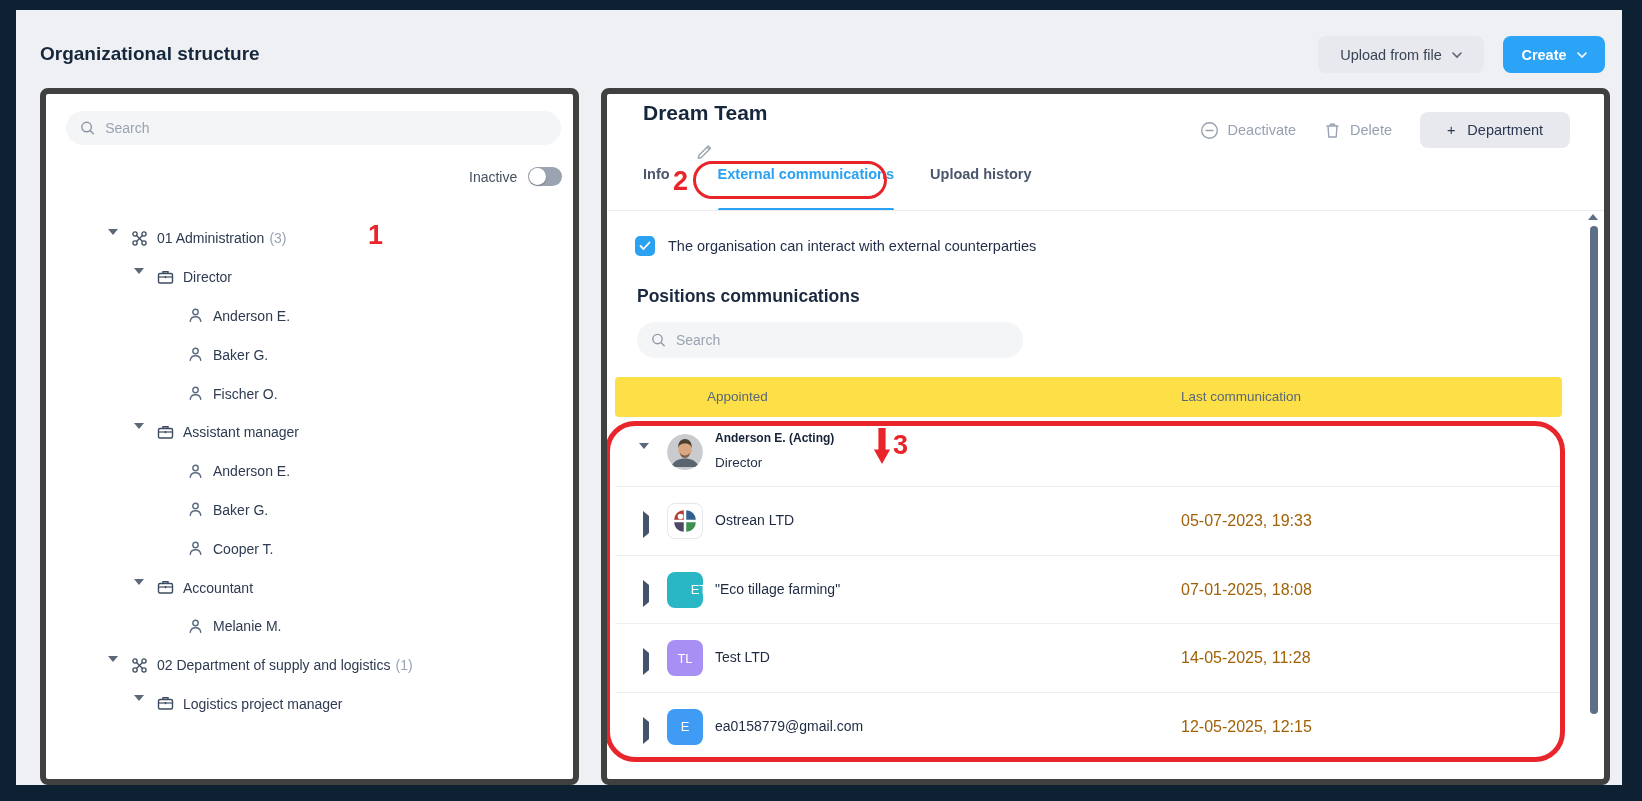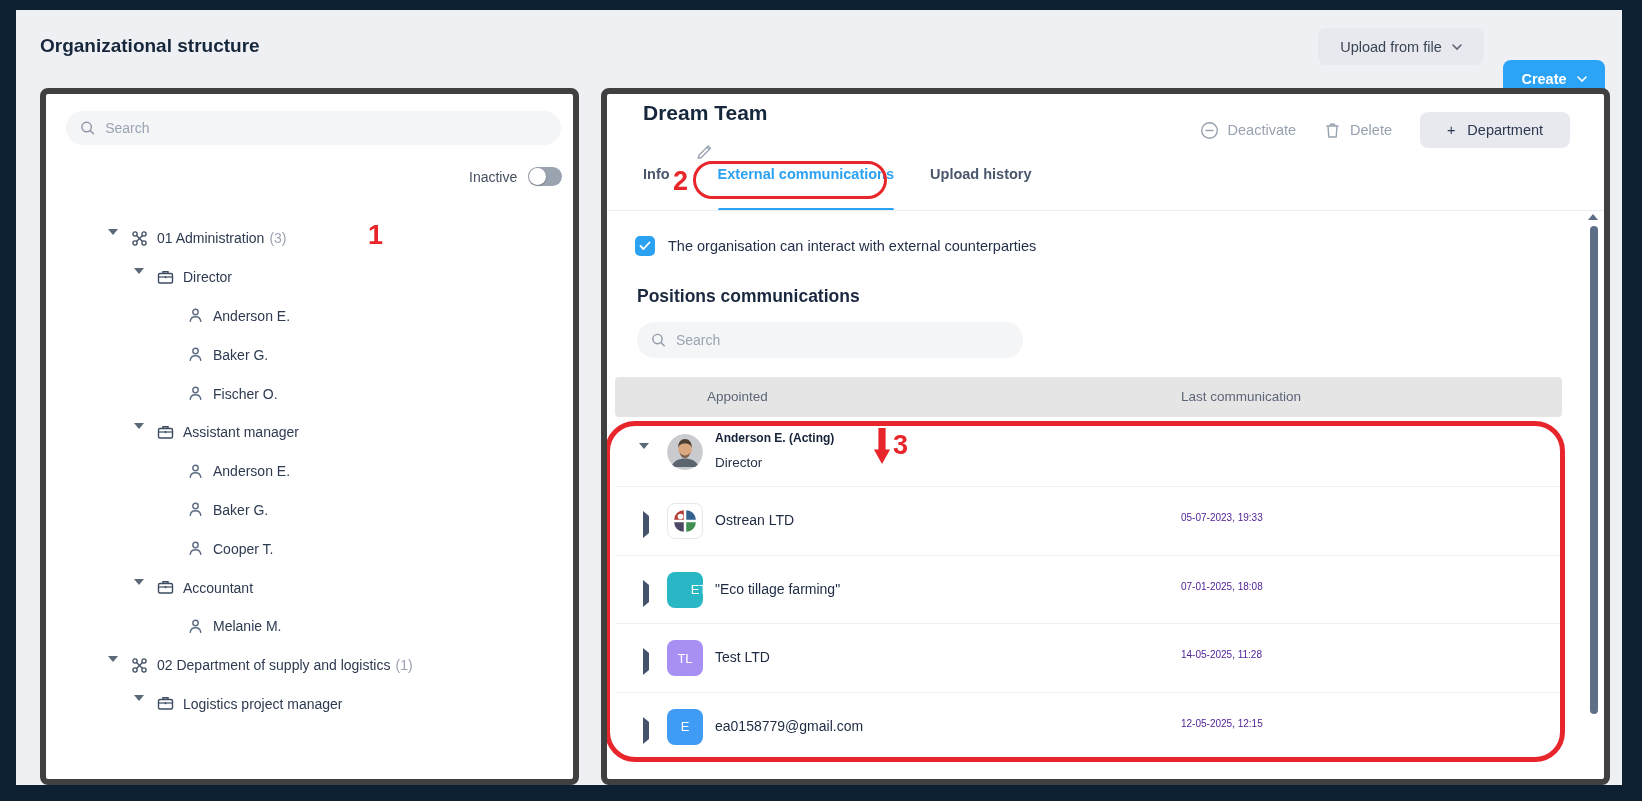--- a/index.html
+++ b/index.html
@@ -4,28 +4,28 @@
 <style>
   * { margin:0; padding:0; box-sizing:border-box; }
   html,body { width:1642px; height:801px; }
   body { font-family:"Liberation Sans", sans-serif; background:#0d2132; }
   .frame { position:relative; width:1642px; height:801px;
            border-top:10px solid #0d2132; border-left:16px solid #0d2132;
            border-right:20px solid #0d2132; border-bottom:16px solid #0d2132;
            background:#eef0f4; overflow:hidden; }
 
   
-  .topbar { position:absolute; left:0; top:0; width:100%; height:78px; }
+  .topbar { position:absolute; left:0; top:8px; width:100%; height:78px; }
   .page-title { position:absolute; left:24px; top:25px; font-size:19px; font-weight:bold; color:#16273c; }
   .btn { display:flex; align-items:center; justify-content:center; gap:10px;
          border-radius:8px; font-size:14.5px; cursor:pointer; }
   .btn-upload { position:absolute; left:1302px; top:18px; width:166px; height:37px;
                 background:#e7e9ee; color:#3a4454; }
   .btn-create { position:absolute; left:1487px; top:18px; width:102px; height:37px;
-                background:#2ba3f7; color:#ffffff; font-weight:bold;margin-top:32px; }
+                background:#2ba3f7; color:#ffffff; font-weight:bold; }
   .chev { width:10px; height:10px; flex:0 0 auto; }
 
   
   .card { position:absolute; top:78px; background:#fff; border:6px solid #404040; border-radius:8px; }
   .sidebar { left:24px; width:539px; height:697px; overflow:hidden; }
   .main    { left:585px; width:1009px; height:697px; overflow:hidden; }
 
   
   .s-search { position:absolute; left:20px; top:17px; width:495px; height:34px; border-radius:17px;
               background:#f4f5f7; display:flex; align-items:center; padding:0 14px; gap:10px; }
@@ -74,40 +74,40 @@
               align-items:center; justify-content:center; cursor:pointer; }
   .chk-label { font-size:14.5px; color:#24304a; }
   .sec-title { position:absolute; left:30px; top:192px; font-size:17.5px; font-weight:bold; color:#1b2940; }
   .m-search { position:absolute; left:30px; top:228px; width:386px; height:36px; border-radius:18px;
               background:#f4f5f7; display:flex; align-items:center; padding:0 14px; gap:10px; }
   .m-search input { border:none; outline:none; background:transparent; font-size:14px; color:#33415a;
                     width:100%; font-family:"Liberation Sans", sans-serif; }
 
   
   .table { position:absolute; left:8px; top:283px; width:947px; }
-  .thead { position:relative; height:40px; background:#e5e5e5; border-radius:4px; }
+  .thead { position:relative; height:40px; background:#fde047; border-radius:4px; }
   .th { position:absolute; top:12px; font-size:13.5px; color:#5b6678; }
   .th-appointed { left:92px; }
   .th-last { left:566px; }
   .grow { position:relative; height:70px; border-bottom:1px solid #edeff3; }
   .g-caret { position:absolute; left:24px; top:32px; }
   .g-avatar { position:absolute; left:52px; top:17px; width:36px; height:36px; border-radius:50%; overflow:hidden; }
   .g-name { position:absolute; left:100px; top:14px; font-size:12px; font-weight:bold; color:#152238; }
   .g-role { position:absolute; left:100px; top:38px; font-size:13.5px; color:#26324a; }
   .drow { position:relative; height:68.5px; border-bottom:1px solid #edeff3; }
   .drow:last-child { border-bottom:none; }
   .d-caret { position:absolute; left:28px; top:29px; }
   .badge { position:absolute; left:52px; top:16px; width:36px; height:36px; border-radius:8px;
            display:flex; align-items:center; justify-content:center; color:#fff; font-size:13px; }
   .badge-logo { background:#fff; border:1px solid #e4e7eb; }
   .badge-et { background:#29b7c6;padding-left:28px; }
   .badge-tl { background:#a88ff4; }
   .badge-e  { background:#3f9bf4; }
   .d-name { position:absolute; left:100px; top:25px; font-size:14px; color:#1d2a42; }
-  .d-date { position:absolute; left:566px; top:25px; font-size:10px; color:#4c1d95; }
+  .d-date { position:absolute; left:566px; top:25px; font-size:16px; color:#a16207; }
 
   .ann-3 { position:absolute; left:266px; top:334px; display:flex; align-items:flex-start; gap:2px; z-index:6; }
   .ann-3-num { font-size:27px; font-weight:bold; color:#e8252a; margin-top:2px; }
   .ann-rect { position:absolute; left:-2px; top:327px; width:960px; height:341px; border:5px solid #e8252a;
               border-radius:30px; z-index:5; pointer-events:none; }
 
   .sb-arrow { position:absolute; right:6px; top:120px; width:0; height:0;
               border-left:5px solid transparent; border-right:5px solid transparent;
               border-bottom:6px solid #5d6e87; cursor:pointer; }
   .sb-thumb { position:absolute; right:6px; top:132px; width:8px; height:488px; border-radius:4px;

